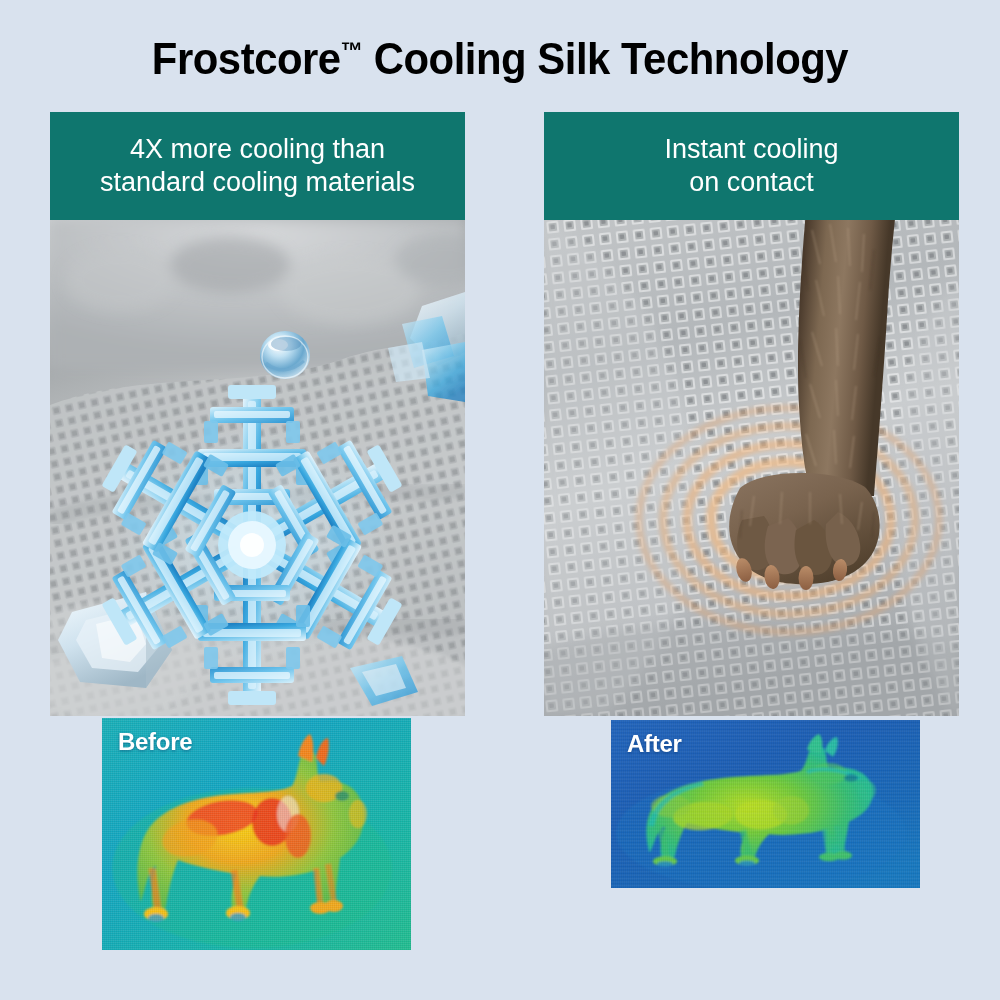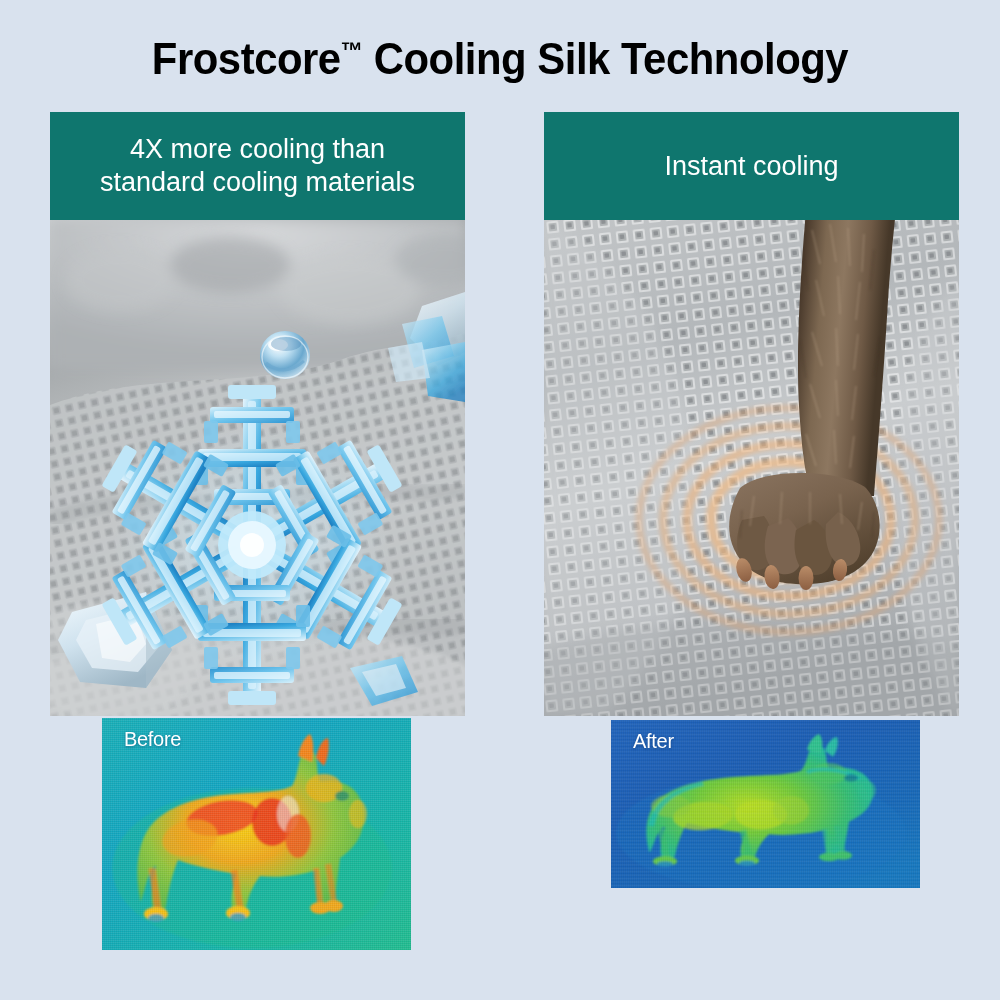--- a/index.html
+++ b/index.html
@@ -43,22 +43,22 @@
   }
   .panel-photo { position: relative; width: 415px; height: 496px; overflow: hidden; background:#b9bcbe; }
   .panel-photo svg { display: block; width: 100%; height: 100%; }
 
   
   .thermal { position: absolute; overflow: hidden; }
   .thermal.before { left: 102px; top: 718px; width: 309px; height: 232px; }
   .thermal.after  { left: 611px; top: 720px; width: 309px; height: 168px; }
   .thermal svg { display:block; width: 100%; height: 100%; }
   .thermal-label {
-    position: absolute; left: 22px; top: 10px;
-    color: #ffffff; font-weight: normal; font-size: 20px;
+    position: absolute; left: 16px; top: 10px;
+    color: #ffffff; font-weight: bold; font-size: 24px;
     letter-spacing: -0.3px;
     text-shadow: 0 1px 3px rgba(0,40,90,.45);
     pointer-events: none;
   }
 </style>
 </head>
 <body>
 
 <div id="root">
 
@@ -209,20 +209,21 @@
           <circle r="12" fill="#ffffff" opacity="0.9"></circle>
         </g>
       </svg>
     </div>
   </div>
 
   <div class="panel right">
     <div class="panel-header">
       <div>
         <div>Instant cooling</div>
+        <div>on contact</div>
       </div>
     </div>
 
     <div class="panel-photo">
       <svg viewBox="0 0 415 496" preserveAspectRatio="xMidYMid slice">
         <defs>
           <linearGradient id="fabR" x1="0" y1="0" x2="0.25" y2="1">
             <stop offset="0" stop-color="#c3c6c8"></stop>
             <stop offset="0.3" stop-color="#b3b7ba"></stop>
             <stop offset="0.55" stop-color="#cacdcf"></stop>

